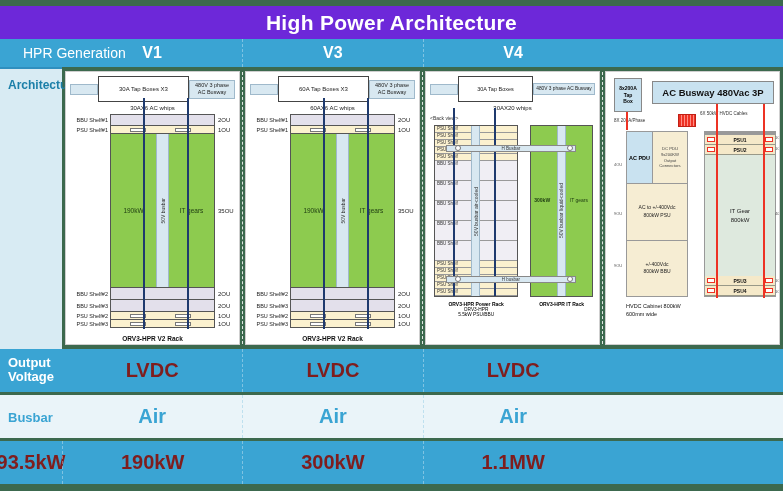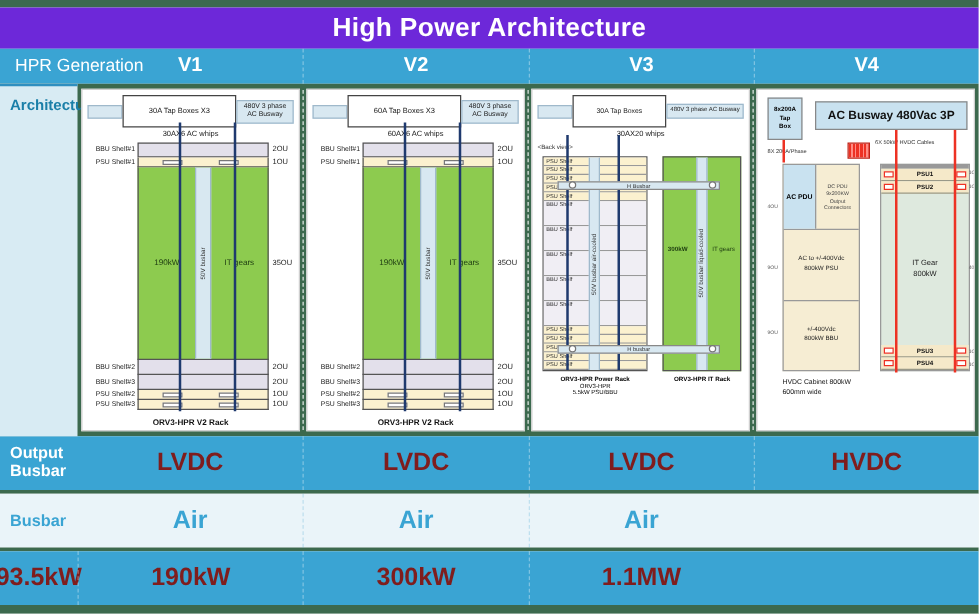--- a/index.html
+++ b/index.html
@@ -7,21 +7,21 @@
   .slide { position:relative; width:783px; height:491px; overflow:hidden; background:#fff; }
 
   .strip-top { height:6px; background:#3C694E; }
   .strip-bottom { height:7px; background:#3C694E; }
   .divider { height:3px; background:#3C694E; }
 
   .title-bar { height:33px; background:#6d28d9; display:flex; align-items:center; justify-content:center; }
   .title-bar span { color:#fff; font-size:21px; font-weight:bold; letter-spacing:.3px; }
 
   .gen-row { height:28px; background:#3AA4D3; display:grid; grid-template-columns:62px repeat(4,1fr); align-items:center; }
-  .gen-label-cell { padding-left:12px; }
+  .gen-label-cell { padding-left:23px; }
   .gen-label-cell span { display:inline-block; width:130px; color:#fff; font-size:14px; white-space:nowrap; }
   .gen-col { text-align:center; color:#fff; font-size:16px; font-weight:bold; }
 
   .arch-band { height:282px; display:flex; background:#3C694E; }
   .arch-label-cell { width:62px; flex:0 0 62px; background:#D8EBF3; border-top:2px solid #2F8FBF; padding:6px 4px 0 8px; }
   .arch-label-cell span { color:#1B7FA8; font-size:12px; font-weight:bold; }
   .arch-panels { flex:1; display:flex; padding:4px 3px; }
   .psep { width:1px; border-left:1px dashed rgba(255,255,255,.85); margin:1px 2px; }
   .panel { flex:1; background:#fff; border:1px solid #cfcfcf; position:relative; overflow:hidden; }
 
@@ -122,21 +122,20 @@
 <div class="slide">
   <div class="strip-top"></div>
 
   <div class="title-bar">
     <span>High Power Architecture</span>
   </div>
 
   <div class="gen-row">
     <div class="gen-label-cell"><span>HPR Generation</span></div>
     <div class="gen-col">V1</div>
-    <div class="gen-col">V2</div>
     <div class="gen-col">V3</div>
     <div class="gen-col">V4</div>
   </div>
 
   <div class="arch-band">
     <div class="arch-label-cell"><span>Architecture</span></div>
     <div class="arch-panels">
 
       <div class="panel">
         <div class="p-top">
@@ -395,25 +394,24 @@
         </div>
         <div class="v4cap">HVDC Cabinet 800kW
 600mm wide</div>
       </div>
 
     </div>
   </div>
 
   <div class="val-row blue">
     <div class="val-label"><span>Output
-Busbar</span></div>
+Voltage</span></div>
     <div class="val-cell">LVDC</div>
     <div class="val-cell">LVDC</div>
     <div class="val-cell">LVDC</div>
-    <div class="val-cell">HVDC</div>
   </div>
   <div class="divider"></div>
   <div class="val-row light">
     <div class="val-label"><span>Busbar</span></div>
     <div class="val-cell">Air</div>
     <div class="val-cell">Air</div>
     <div class="val-cell">Air</div>
   </div>
   <div class="divider"></div>
   <div class="val-row blue">

